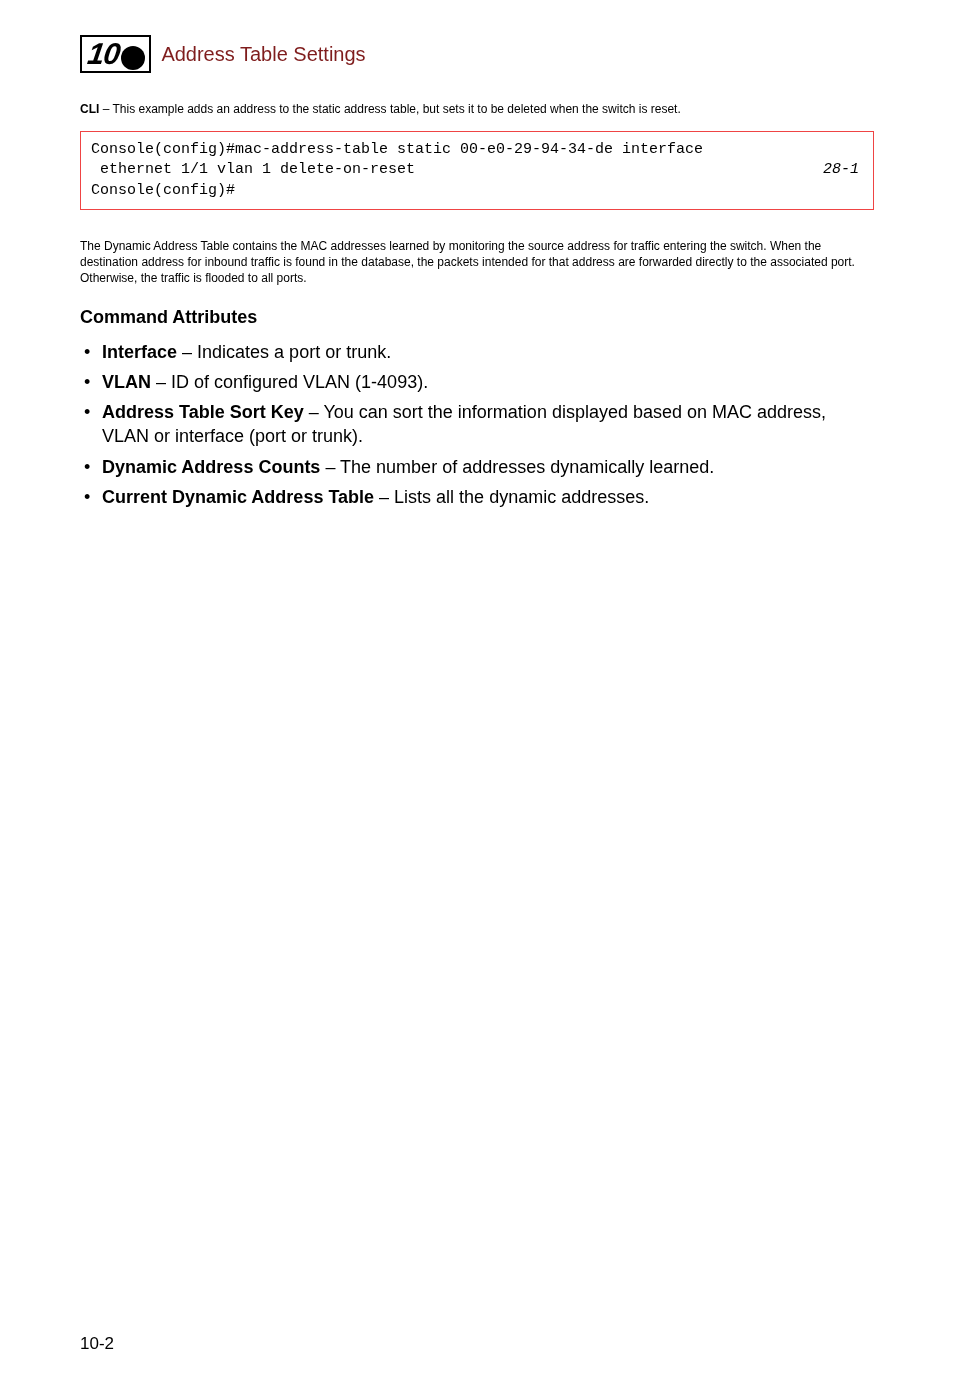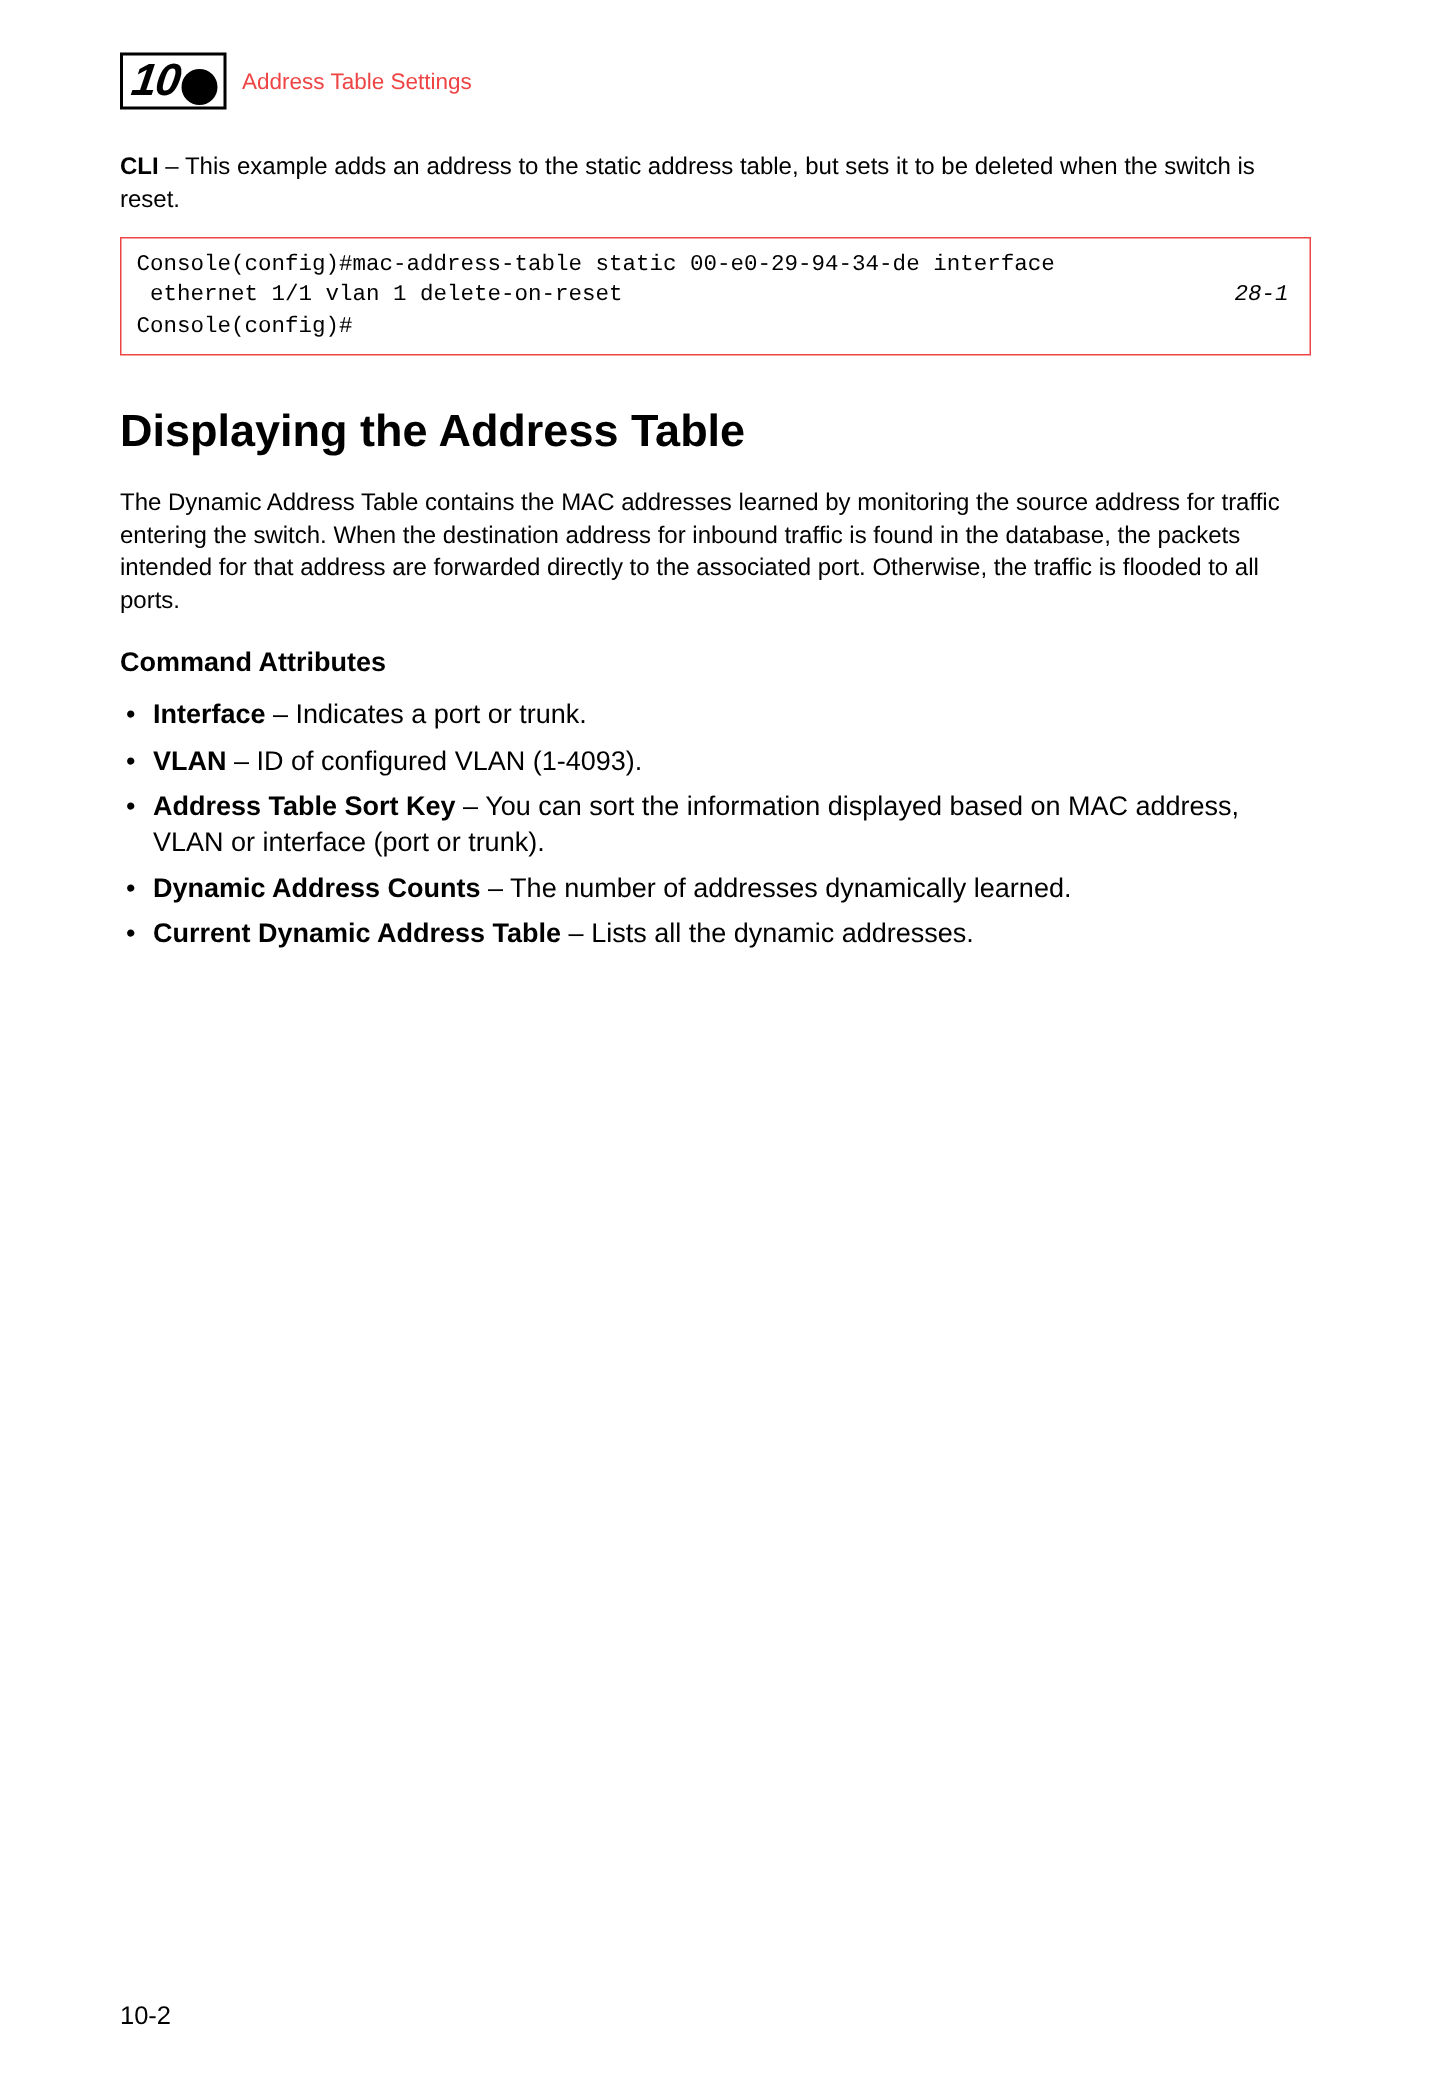--- a/index.html
+++ b/index.html
@@ -47,26 +47,26 @@
     display: inline-block;
     width: 24px;
     height: 24px;
     background: #000;
     border-radius: 50%;
     margin-left: 2px;
     position: relative;
     top: 4px;
   }
   .header-title {
-    font-size: 15px;
+    font-size: 20px;
     font-weight: normal;
-    color: #ef4444;
+    color: #7f1d1d;
   }
   .body-text {
-    font-size: 16px;
+    font-size: 12px;
     line-height: 1.35;
     margin: 0 0 14px 0;
   }
   .code-block {
     border: 1px solid #ef4444;
     padding: 8px 10px;
     font-family: "Courier New", Courier, monospace;
     font-size: 15px;
     line-height: 1.35;
     white-space: pre;
@@ -135,21 +135,20 @@
   </div>
 
   <p class="body-text">
     <strong>CLI</strong><span> – This example adds an address to the static address table, but sets it to be deleted when the switch is reset.</span>
   </p>
 
   <div class="code-block"><span>Console(config)#mac-address-table static 00-e0-29-94-34-de interface</span>
 <span> ethernet 1/1 vlan 1 delete-on-reset</span>
 <span>Console(config)#</span><span class="code-ref">28-1</span></div>
 
-  <h1 class="section">Displaying the Address Table</h1>
 
   <p class="body-text">The Dynamic Address Table contains the MAC addresses learned by monitoring the source address for traffic entering the switch. When the destination address for inbound traffic is found in the database, the packets intended for that address are forwarded directly to the associated port. Otherwise, the traffic is flooded to all ports.</p>
 
   <div class="attr-heading">Command Attributes</div>
 
   <ul class="attrs">
     <li><span class="attr-name">Interface</span><span> – Indicates a port or trunk.</span></li>
     <li><span class="attr-name">VLAN</span><span> – ID of configured VLAN (1-4093).</span></li>
     <li><span class="attr-name">Address Table Sort Key</span><span> – You can sort the information displayed based on MAC address, VLAN or interface (port or trunk).</span></li>
     <li><span class="attr-name">Dynamic Address Counts</span><span> – The number of addresses dynamically learned.</span></li>

